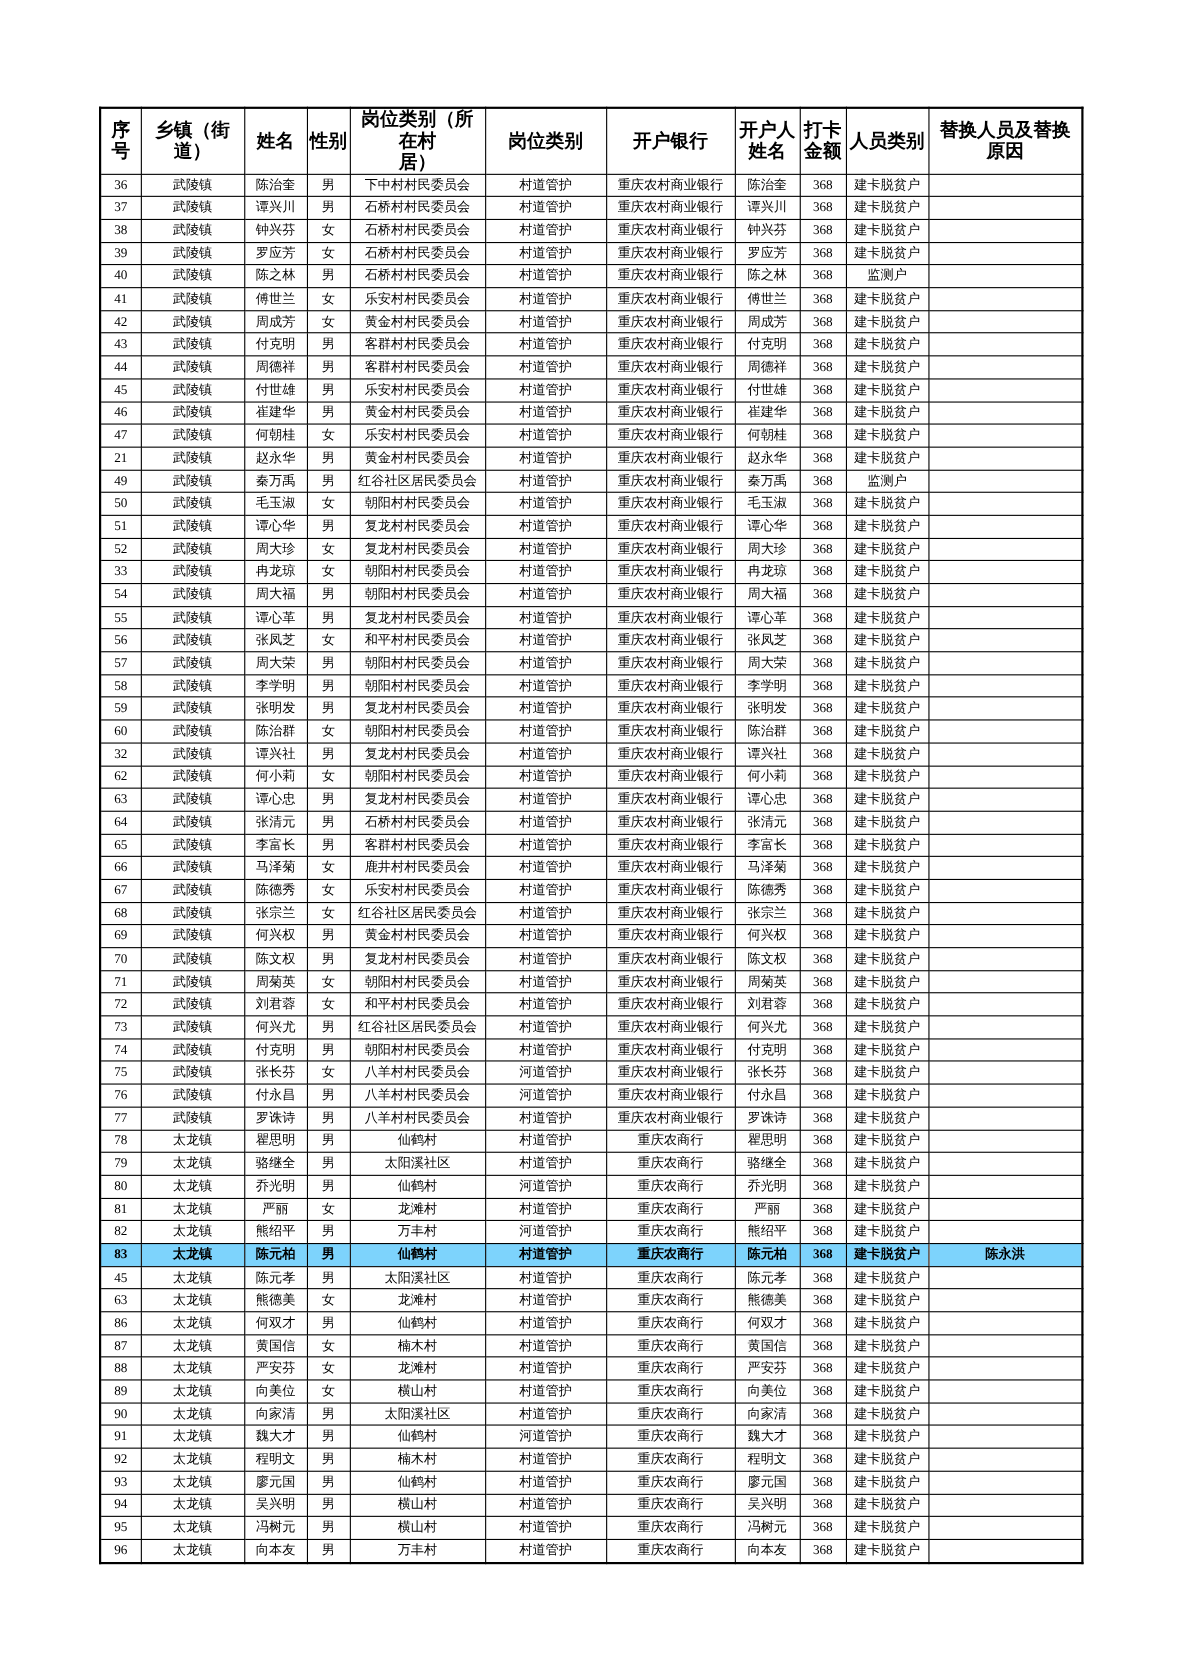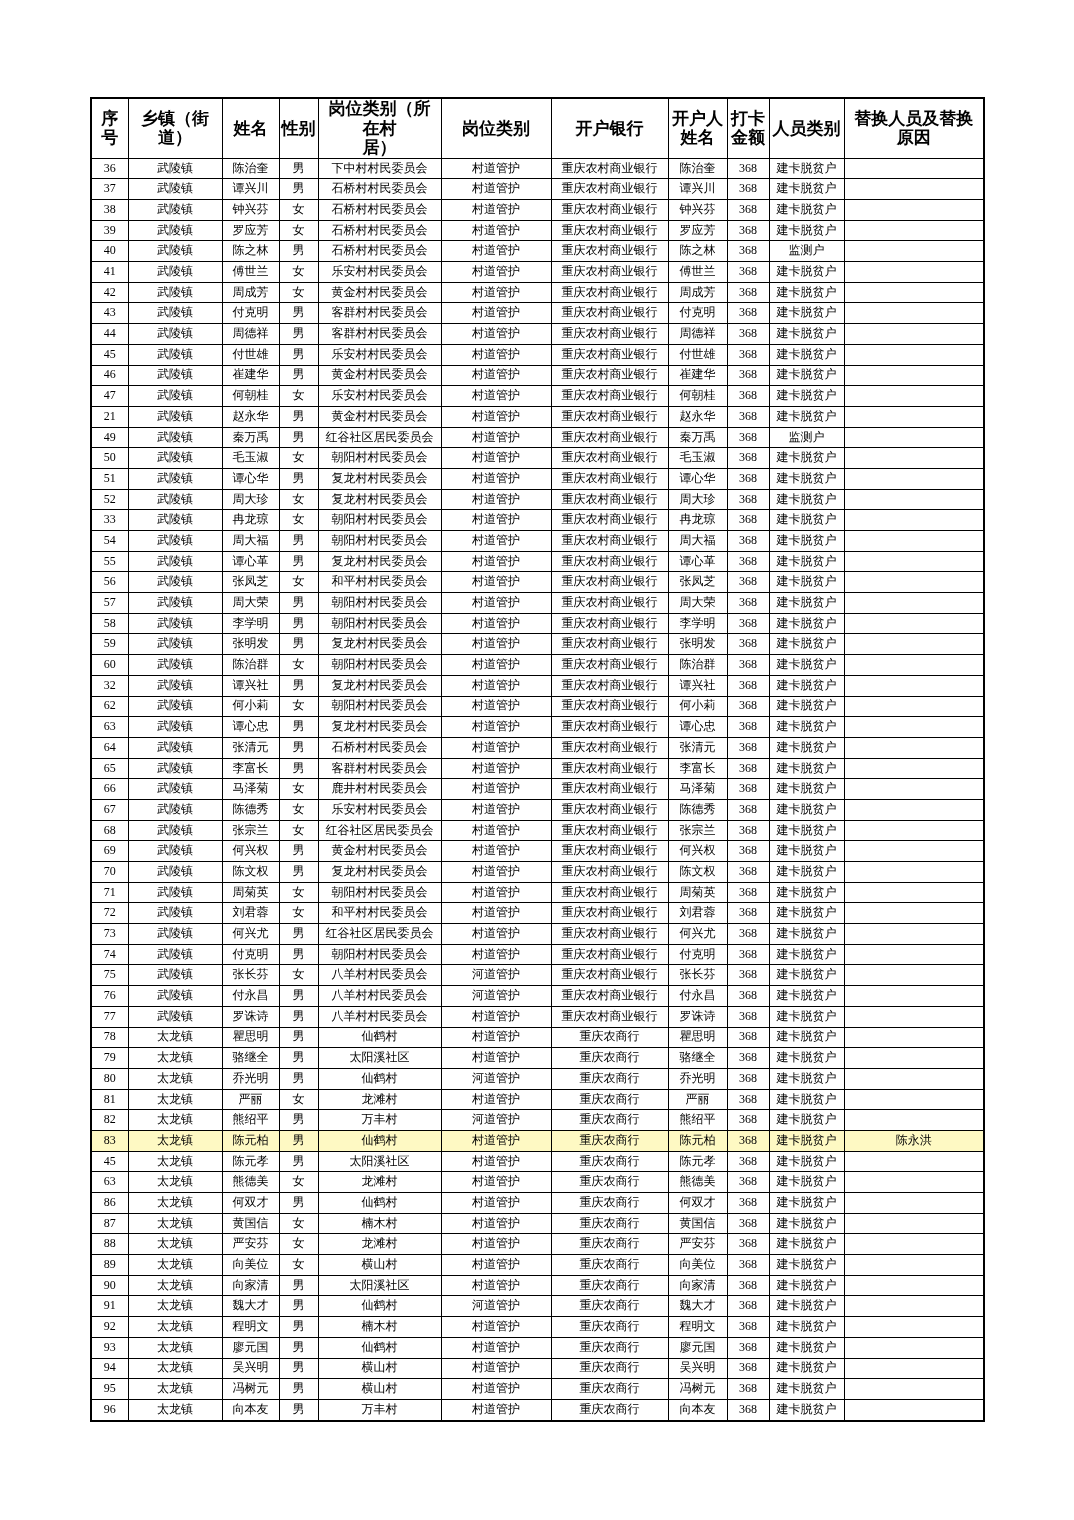--- a/index.html
+++ b/index.html
@@ -31,21 +31,21 @@
     line-height: 1.15;
   }
   table.roster thead th {
     height: 51px;
     font-size: 17px;
     font-weight: bold;
     white-space: pre-line;
     font-family: "Liberation Sans", "DejaVu Sans", sans-serif;
   }
   table.roster tbody td { height: 19.7px; white-space: nowrap; }
-  table.roster tbody tr.hl td { background: #fef9c3; }
+  table.roster tbody tr.hl td { background: #7dd3fc; font-weight: bold; }
 </style>
 </head>
 <body>
 
 <div class="page">
   <table class="roster">
     <colgroup>
         <col style="width: 37px;">
         <col style="width: 94px;">
         <col style="width: 57px;">

